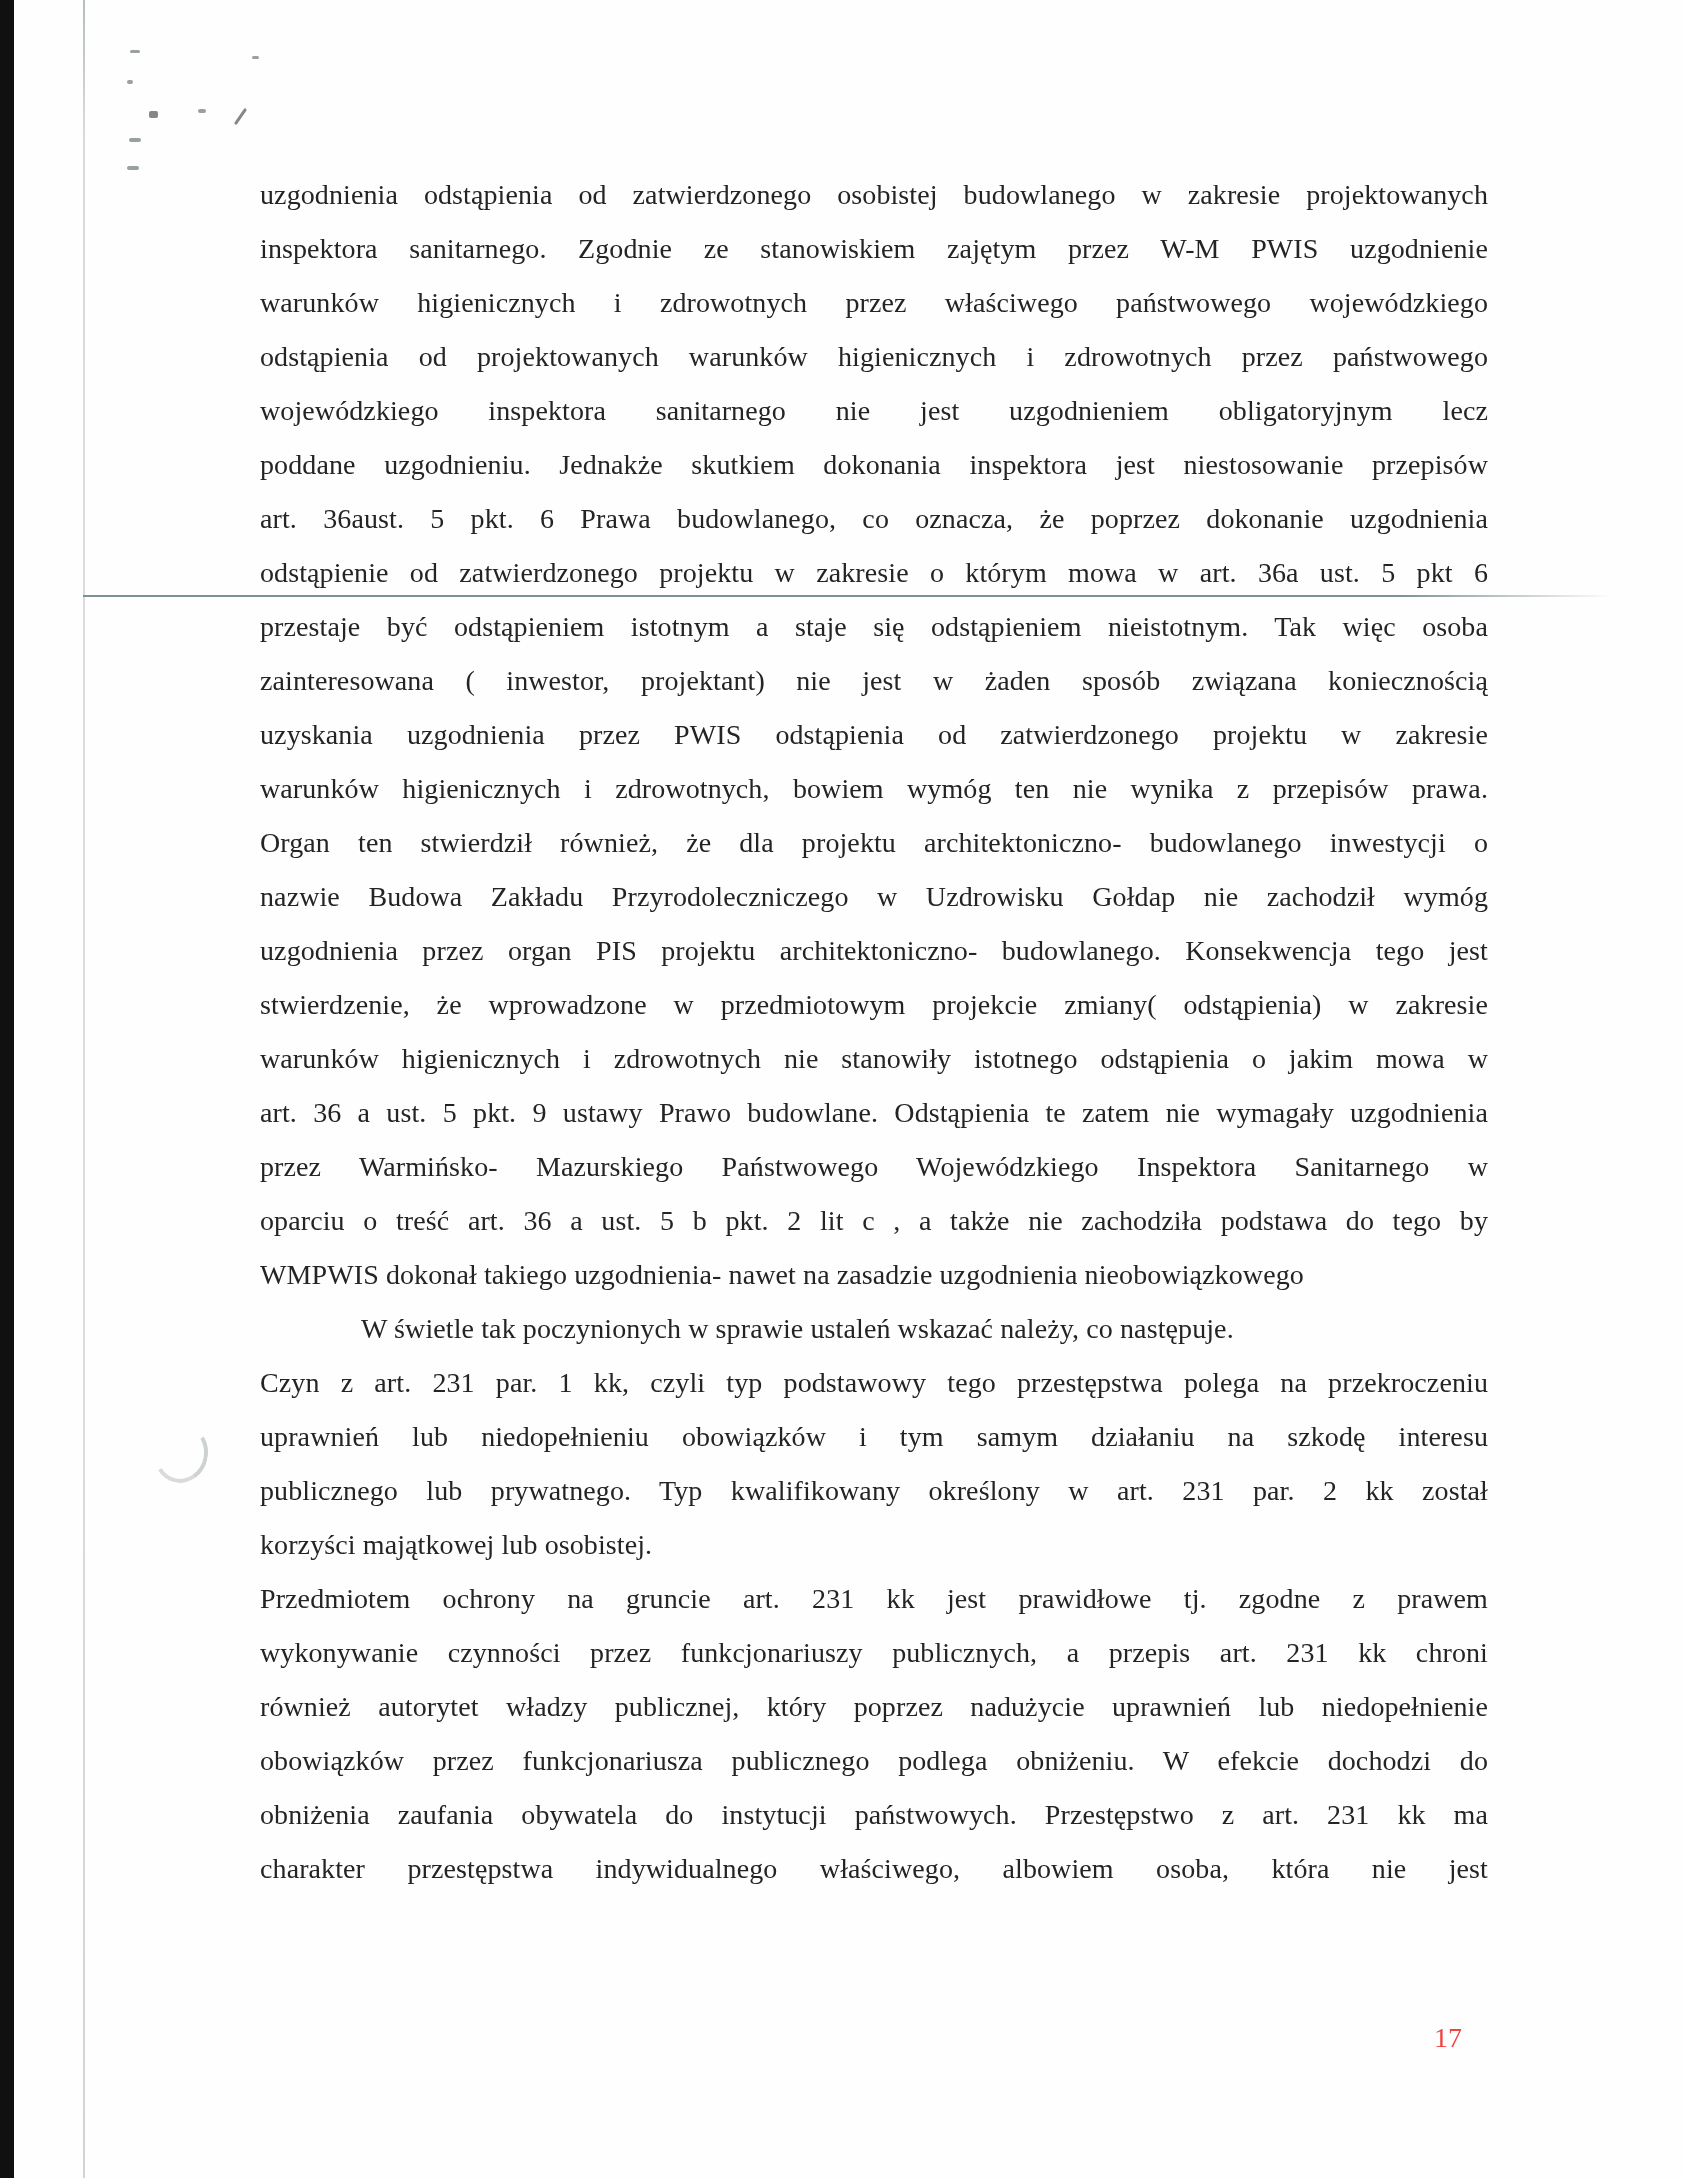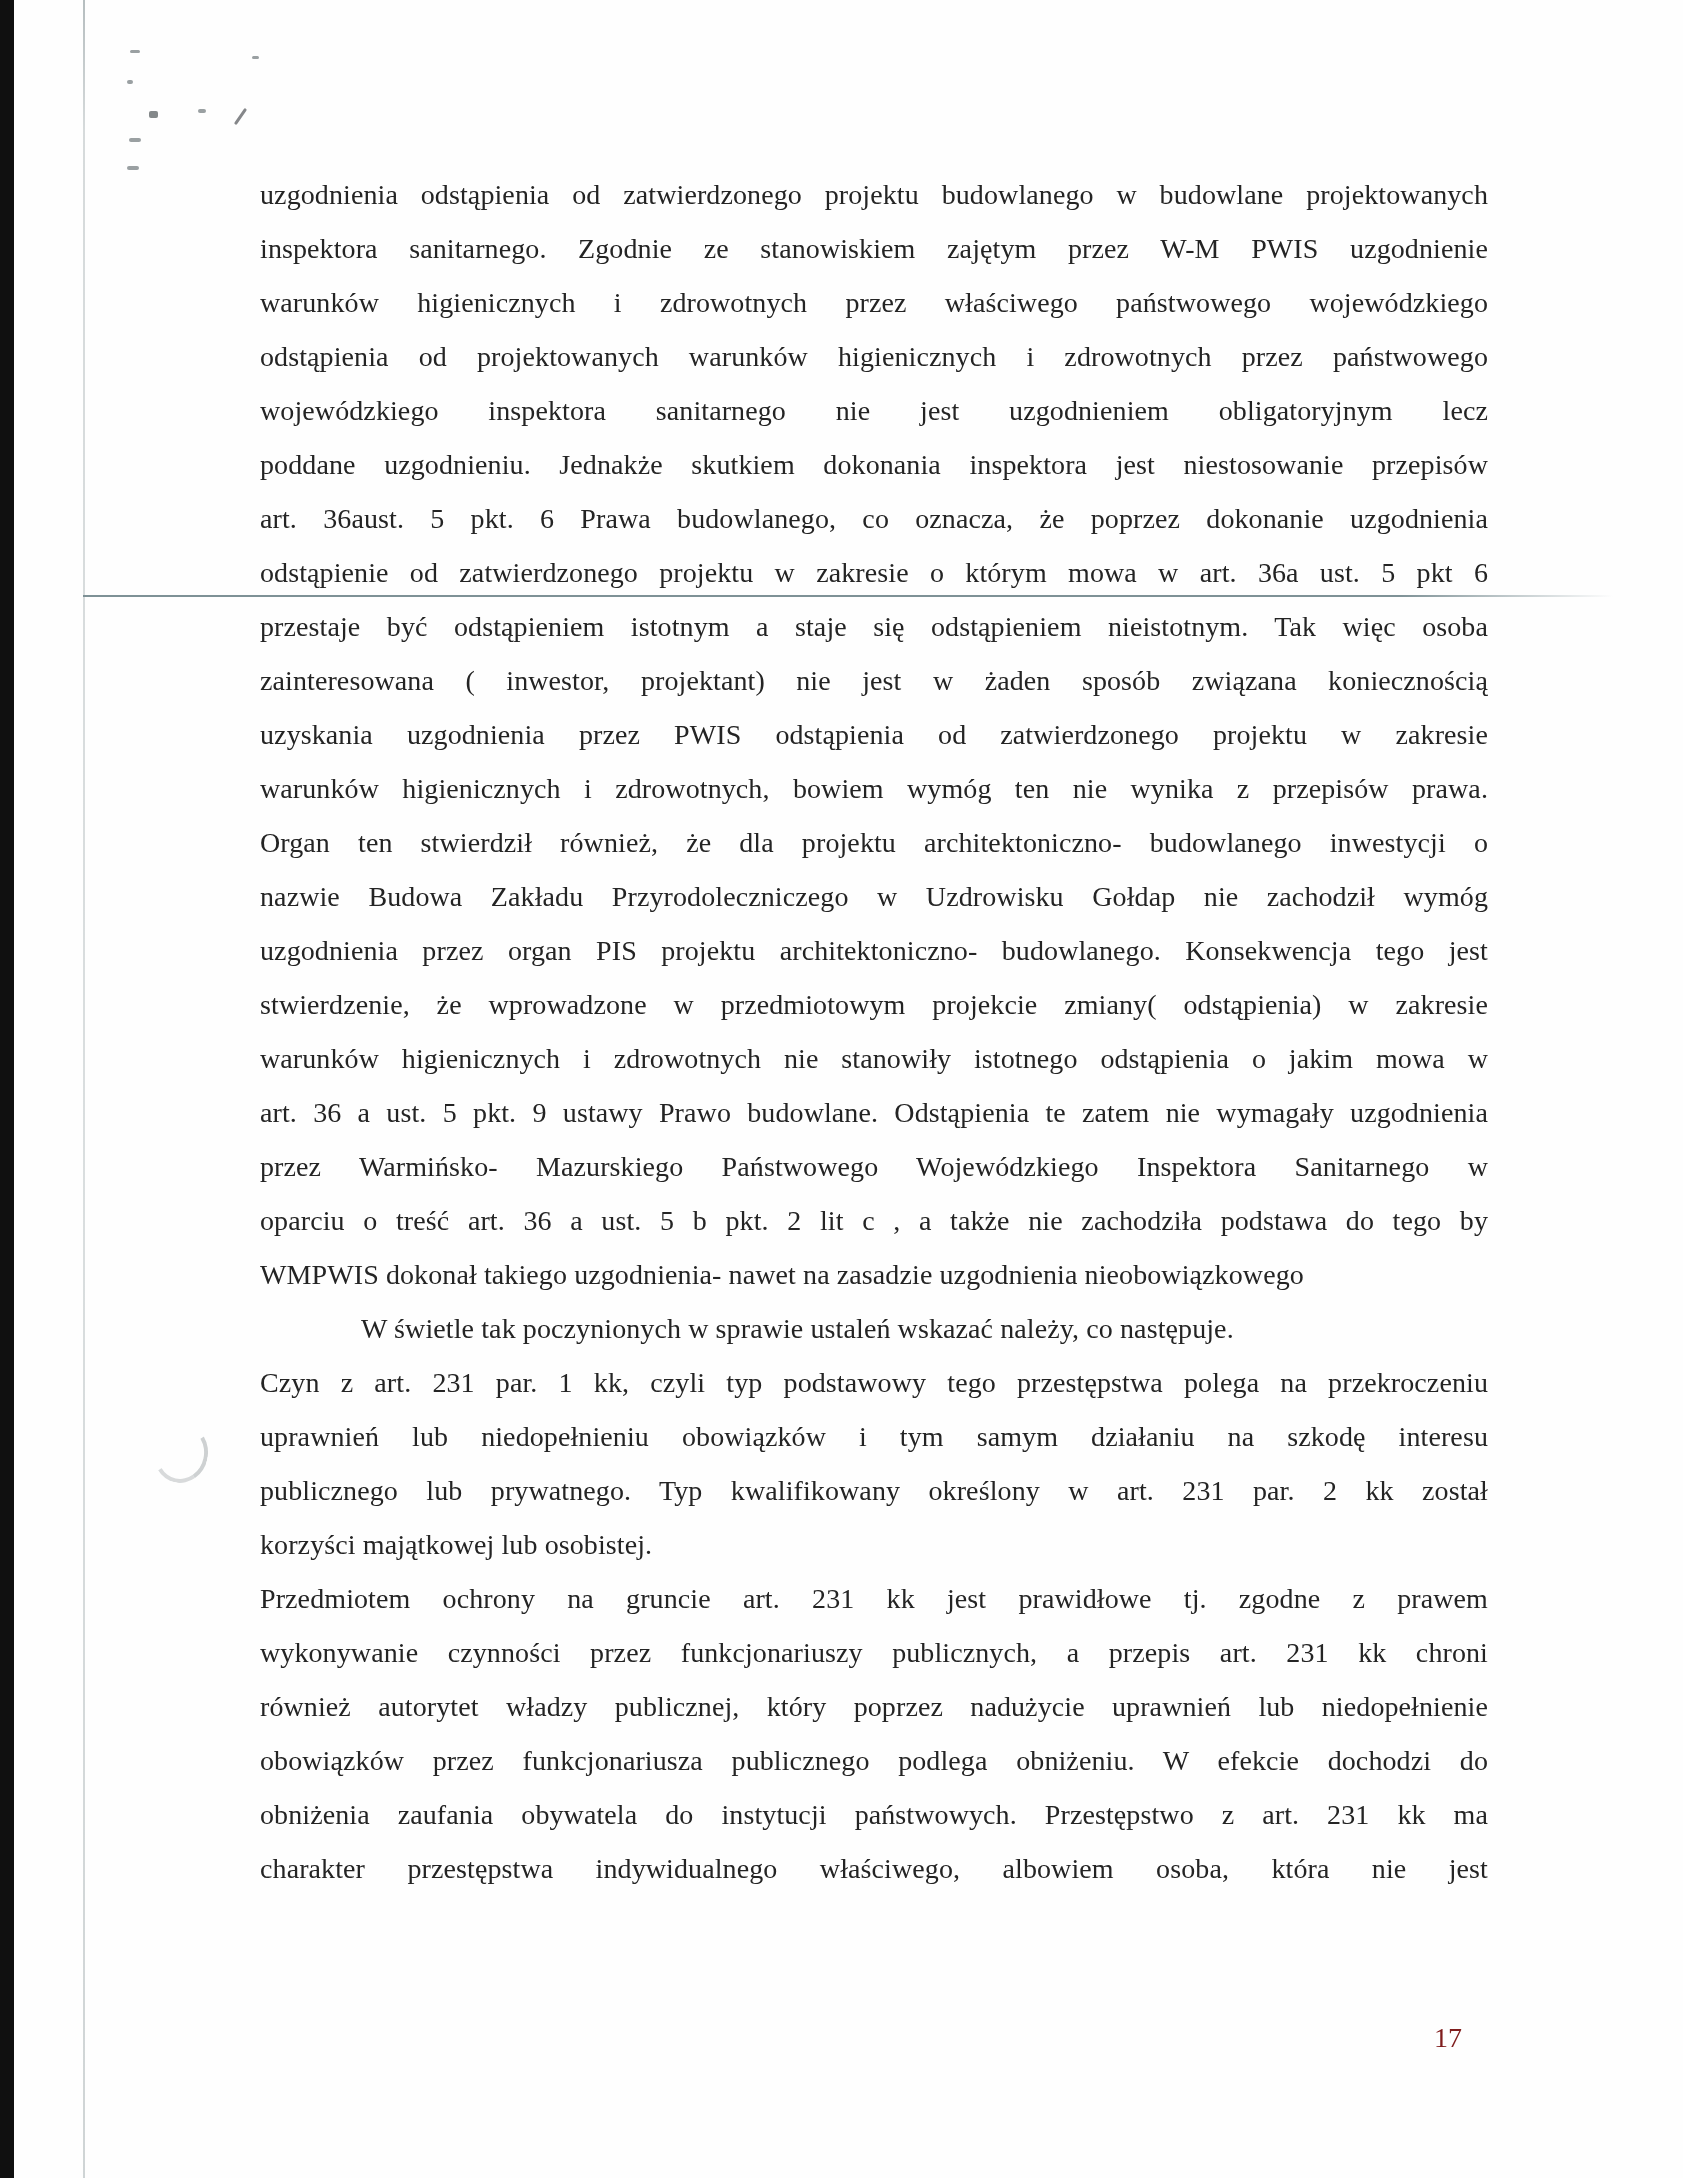--- a/index.html
+++ b/index.html
@@ -18,21 +18,21 @@
   .h-rule{position:absolute;left:83px;top:595px;width:1530px;height:2px;
     background:linear-gradient(90deg,#7e9196 0%,#7e9196 86%,rgba(126,145,150,0) 100%);}
   
   .text-block{
     position:absolute;left:260px;top:168px;width:1228px;
     font-size:28px;color:#242424;letter-spacing:0.1px;
   }
   .line{height:54px;line-height:54px;text-align:justify;text-align-last:justify;overflow:hidden;}
   .line.left{text-align:center;text-align-last:left;white-space:nowrap;}
   .line.indent{text-indent:101px;}
-  .page-number{position:absolute;left:1434px;top:2022px;font-size:28px;color:#7f1d1d;}
+  .page-number{position:absolute;left:1434px;top:2022px;font-size:28px;color:#ef4444;}
   .sp{position:absolute;background:#9aa0a2;border-radius:2px;}
   .sp.dark{background:#84888a;}
   .slash{position:absolute;width:3px;height:19px;background:#85878a;transform:rotate(35deg);border-radius:2px;}
   
   .paren-mark{
     position:absolute;left:154px;top:1424px;width:46px;height:51px;
     border:4px solid transparent;border-right-color:#c9cdce;border-bottom-color:#d4d7d8;
     border-radius:50%;transform:rotate(12deg);opacity:.9;
   }
 </style>
@@ -51,21 +51,21 @@
       <div class="sp dark" style="left: 149px; top: 111px; width: 9px; height: 7px;"></div>
       <div class="sp" style="left: 198px; top: 109px; width: 8px; height: 4px;"></div>
       <div class="sp" style="left: 252px; top: 56px; width: 7px; height: 3px;"></div>
       <div class="sp" style="left: 129px; top: 138px; width: 12px; height: 4px;"></div>
       <div class="sp" style="left: 127px; top: 166px; width: 12px; height: 4px;"></div>
     </div>
   <div class="slash" style="left:239px;top:107px;"></div>
   <div class="paren-mark"></div>
 
   <div class="text-block">
-      <div class="line">uzgodnienia odstąpienia od zatwierdzonego projektu budowlanego w budowlane projektowanych</div>
+      <div class="line">uzgodnienia odstąpienia od zatwierdzonego osobistej budowlanego w zakresie projektowanych</div>
       <div class="line">inspektora sanitarnego. Zgodnie ze stanowiskiem zajętym przez W-M PWIS uzgodnienie</div>
       <div class="line">warunków higienicznych i zdrowotnych przez właściwego państwowego wojewódzkiego</div>
       <div class="line">odstąpienia od projektowanych warunków higienicznych i zdrowotnych przez państwowego</div>
       <div class="line">wojewódzkiego inspektora sanitarnego nie jest uzgodnieniem obligatoryjnym lecz</div>
       <div class="line">poddane uzgodnieniu. Jednakże skutkiem dokonania inspektora jest niestosowanie przepisów</div>
       <div class="line">art. 36aust. 5 pkt. 6 Prawa budowlanego, co oznacza, że poprzez dokonanie uzgodnienia</div>
       <div class="line">odstąpienie od zatwierdzonego projektu w zakresie o którym mowa w art. 36a ust. 5 pkt 6</div>
       <div class="line">przestaje być odstąpieniem istotnym a staje się odstąpieniem nieistotnym. Tak więc osoba</div>
       <div class="line">zainteresowana ( inwestor, projektant) nie jest w żaden sposób związana koniecznością</div>
       <div class="line">uzyskania uzgodnienia przez PWIS odstąpienia od zatwierdzonego projektu w zakresie</div>

